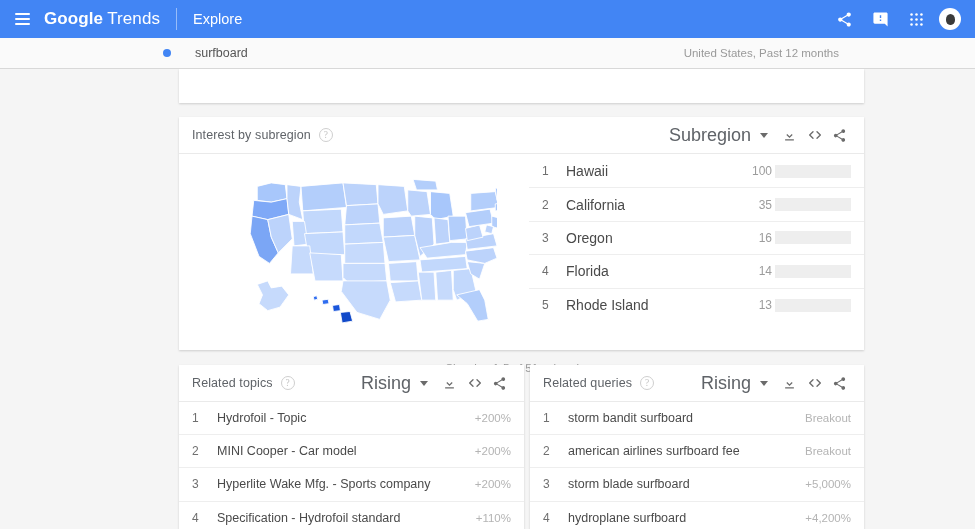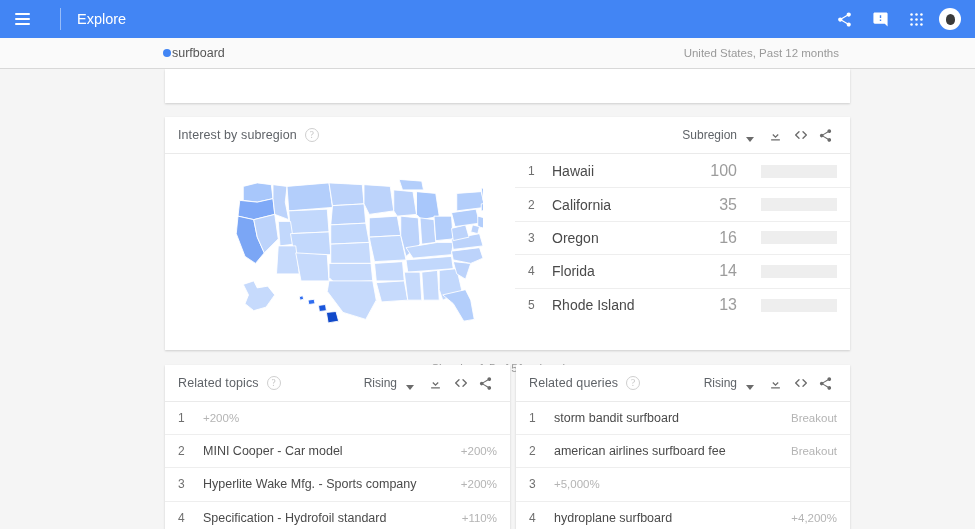--- a/index.html
+++ b/index.html
@@ -61,31 +61,31 @@
     width: 975px; height: 31px;
     background: #fafafa;
     border-bottom: 1px solid #d8d8d8;
     z-index: 30;
   }
   .querybar-inner {
     position: relative; width: 975px; height: 31px;
   }
   .term {
     position: absolute; left: 163px; top: 8px;
-    display: flex; align-items: center; gap: 1px;
+    display: flex; align-items: center; gap: 24px;
     font-size: 12.5px; color: #555;
   }
   .term .dot { width: 8px; height: 8px; border-radius: 50%; background: #4285f4; }
   .meta {
     position: absolute; right: 136px; top: 9px;
     font-size: 11.5px; color: #9a9a9a;
   }
 
   
-  .page { position: absolute; top: 69px; left: 2px; width: 818px; height: 460px; background: #f5f5f5; }
+  .page { position: absolute; top: 69px; left: 16px; width: 818px; height: 460px; background: #f5f5f5; }
 
   .card {
     position: absolute;
     background: #fff;
     box-shadow: 0 1px 2px rgba(0,0,0,.16);
   }
   
   .card-partial { left: 163px; top: 0px; width: 685px; height: 34px; }
 
   .card-region { left: 163px; top: 48px; width: 685px; height: 233px; }
@@ -102,22 +102,22 @@
   }
   .help-icon {
     width: 14px; height: 14px; border-radius: 50%;
     border: 1px solid #cfcfcf; color: #c2c2c2;
     font-size: 9.5px; line-height: 12px; text-align: center;
     margin-left: 8px; cursor: pointer;
     font-family: "Liberation Serif", serif;
   }
   .head-tools { margin-left: auto; display: flex; align-items: center; gap: 0px; }
   .select {
-    display: flex; align-items: flex-end; gap: 9px;
-    font-size: 12px; color: #5f6368; cursor: pointer;
+    display: flex; align-items: center; gap: 9px;
+    font-size: 18px; color: #5f6368; cursor: pointer;
     padding-right: 9px;
   }
   .caret {
     width: 0; height: 0;
     border-left: 4px solid transparent; border-right: 4px solid transparent;
     border-top: 5px solid #6b6b6b;
   }
   .tool { width: 25px; height: 24px; display:flex; align-items:center; justify-content:center; cursor:pointer; }
 
   
@@ -132,22 +132,22 @@
   .row {
     display: flex; align-items: center;
     height: 33.4px;
     border-bottom: 1px solid #eeeeee;
     padding-left: 13px; padding-right: 13px;
   }
   .row:last-child { border-bottom: none; }
   .rank { width: 24px; font-size: 12px; color: #6f6f6f; }
   .rname { font-size: 14px; color: #4a4a4a; flex: 1; }
   .rval {
-    font-size: 16px; color: #9c9c9c; width: 34px;
-    text-align: right; margin-right: 24px;
+    font-size: 12px; color: #9c9c9c; width: 34px;
+    text-align: right; margin-right: 3px;
   }
   .bar-track { width: 76px; height: 13px; background: #eeeeee; }
   .bar-fill { height: 13px; background: #4285f4; }
 
   .pager {
     height: 36px; display: flex; align-items: center; justify-content: center;
     gap: 14px; font-size: 11.5px; color: #9a9a9a;
   }
   .pager .chev { font-size: 15px; cursor: pointer; line-height: 1; }
   .chev-prev { color: #d0d0d0; }
@@ -168,20 +168,24 @@
   .map-svg { width: 280px; height: 160px; }
 </style>
 </head>
 <body>
 
 <div class="appbar">
   <div class="hamburger">
     <i></i>
       <i></i>
       <i></i>
+  </div>
+  <div class="brand">
+    <span class="g">Google</span>
+    <span class="t">Trends</span>
   </div>
   <div class="bar-divider"></div>
   <div class="explore">Explore</div>
 
   <div class="appbar-right">
     <div class="ic">
       <svg width="17" height="17" viewBox="0 0 24 24" fill="#fff">
         <path d="M18 16.08c-.76 0-1.44.3-1.96.77L8.91 12.7c.05-.23.09-.46.09-.7s-.04-.47-.09-.7l7.05-4.11c.54.5 1.25.81 2.04.81 1.66 0 3-1.34 3-3s-1.34-3-3-3-3 1.34-3 3c0 .24.04.47.09.7L8.04 9.81C7.5 9.31 6.79 9 6 9c-1.66 0-3 1.34-3 3s1.34 3 3 3c.79 0 1.5-.31 2.04-.81l7.12 4.16c-.05.21-.08.43-.08.65 0 1.61 1.31 2.92 2.92 2.92s2.92-1.31 2.92-2.92-1.31-2.92-2.92-2.92z"></path>
       </svg>
     </div>
@@ -424,20 +428,21 @@
         <div class="tool">
           <svg width="15" height="15" viewBox="0 0 24 24" fill="#6b6b6b">
               <path d="M18 16.08c-.76 0-1.44.3-1.96.77L8.91 12.7c.05-.23.09-.46.09-.7s-.04-.47-.09-.7l7.05-4.11c.54.5 1.25.81 2.04.81 1.66 0 3-1.34 3-3s-1.34-3-3-3-3 1.34-3 3c0 .24.04.47.09.7L8.04 9.81C7.5 9.31 6.79 9 6 9c-1.66 0-3 1.34-3 3s1.34 3 3 3c.79 0 1.5-.31 2.04-.81l7.12 4.16c-.05.21-.08.43-.08.65 0 1.61 1.31 2.92 2.92 2.92s2.92-1.31 2.92-2.92-1.31-2.92-2.92-2.92z"></path>
             </svg>
         </div>
       </div>
     </div>
     <div>
       <div class="rel-row">
         <span class="rel-rank">1</span>
+        <span class="rel-label">Hydrofoil - Topic</span>
         <span class="rel-val">+200%</span>
       </div>
       <div class="rel-row">
         <span class="rel-rank">2</span>
         <span class="rel-label">MINI Cooper - Car model</span>
         <span class="rel-val">+200%</span>
       </div>
       <div class="rel-row">
         <span class="rel-rank">3</span>
         <span class="rel-label">Hyperlite Wake Mfg. - Sports company</span>
@@ -484,20 +489,21 @@
         <span class="rel-label">storm bandit surfboard</span>
         <span class="rel-val">Breakout</span>
       </div>
       <div class="rel-row">
         <span class="rel-rank">2</span>
         <span class="rel-label">american airlines surfboard fee</span>
         <span class="rel-val">Breakout</span>
       </div>
       <div class="rel-row">
         <span class="rel-rank">3</span>
+        <span class="rel-label">storm blade surfboard</span>
         <span class="rel-val">+5,000%</span>
       </div>
       <div class="rel-row">
         <span class="rel-rank">4</span>
         <span class="rel-label">hydroplane surfboard</span>
         <span class="rel-val">+4,200%</span>
       </div>
     </div>
   </div>
 

